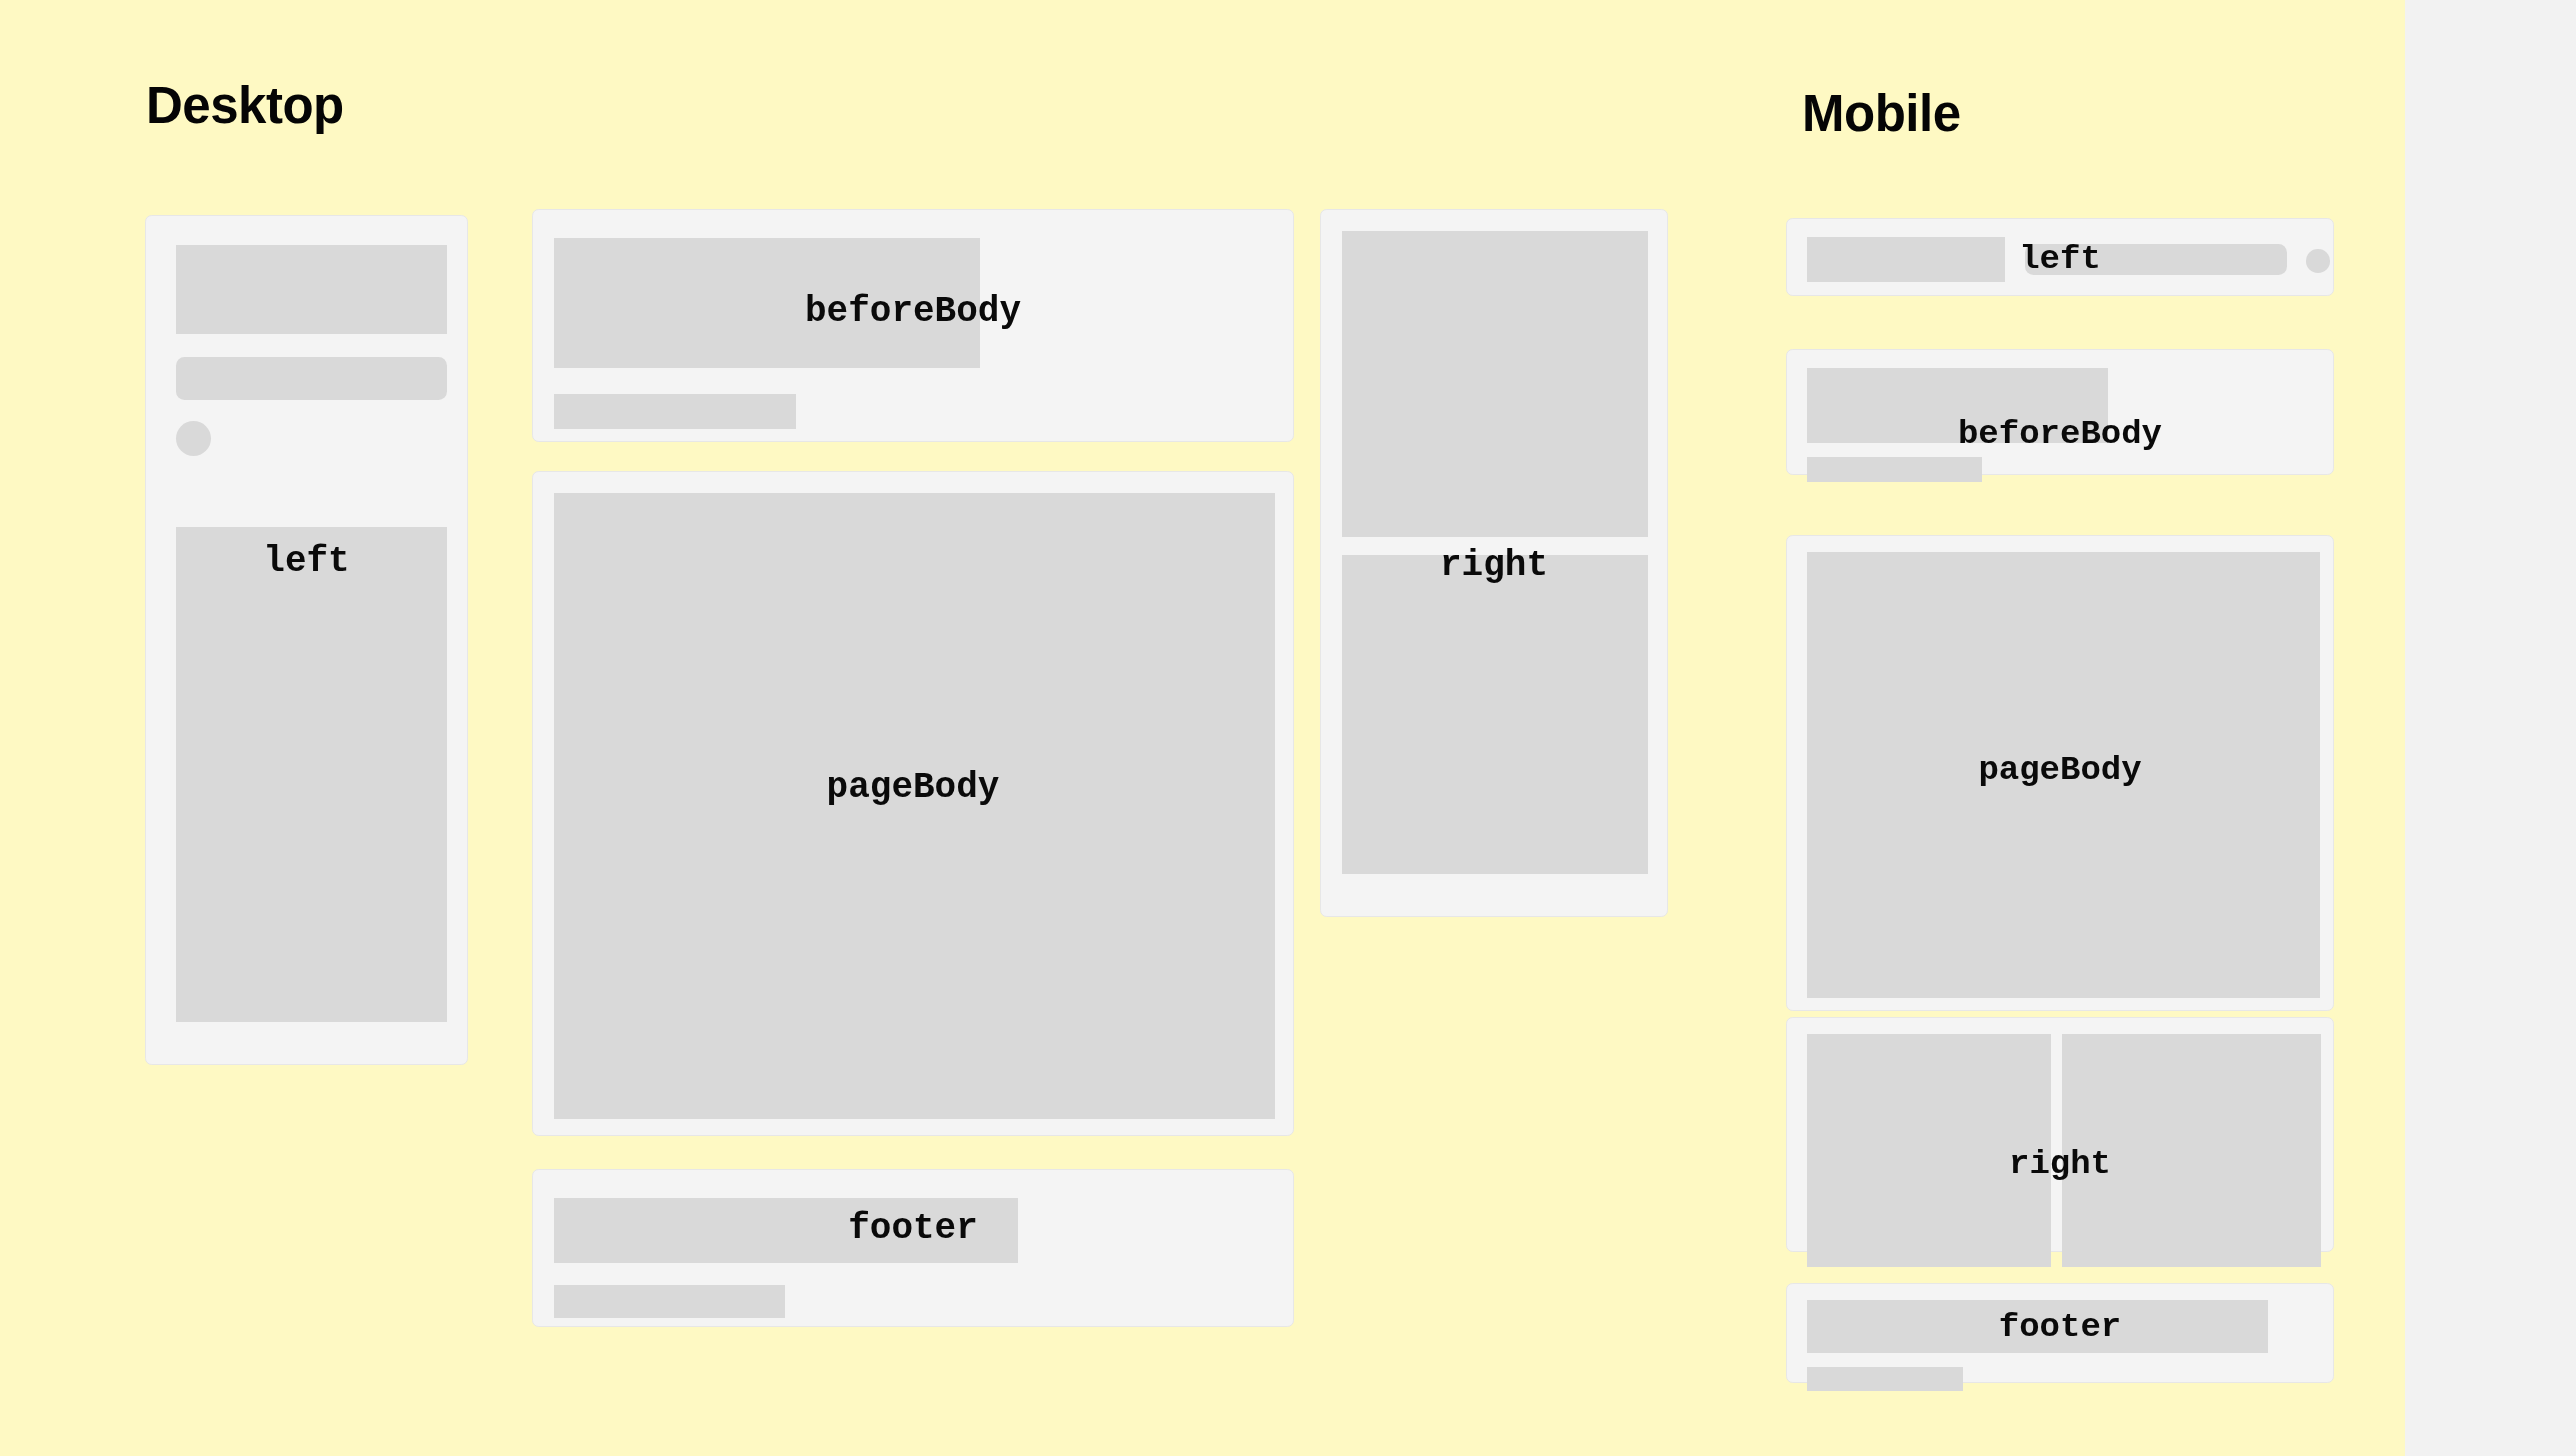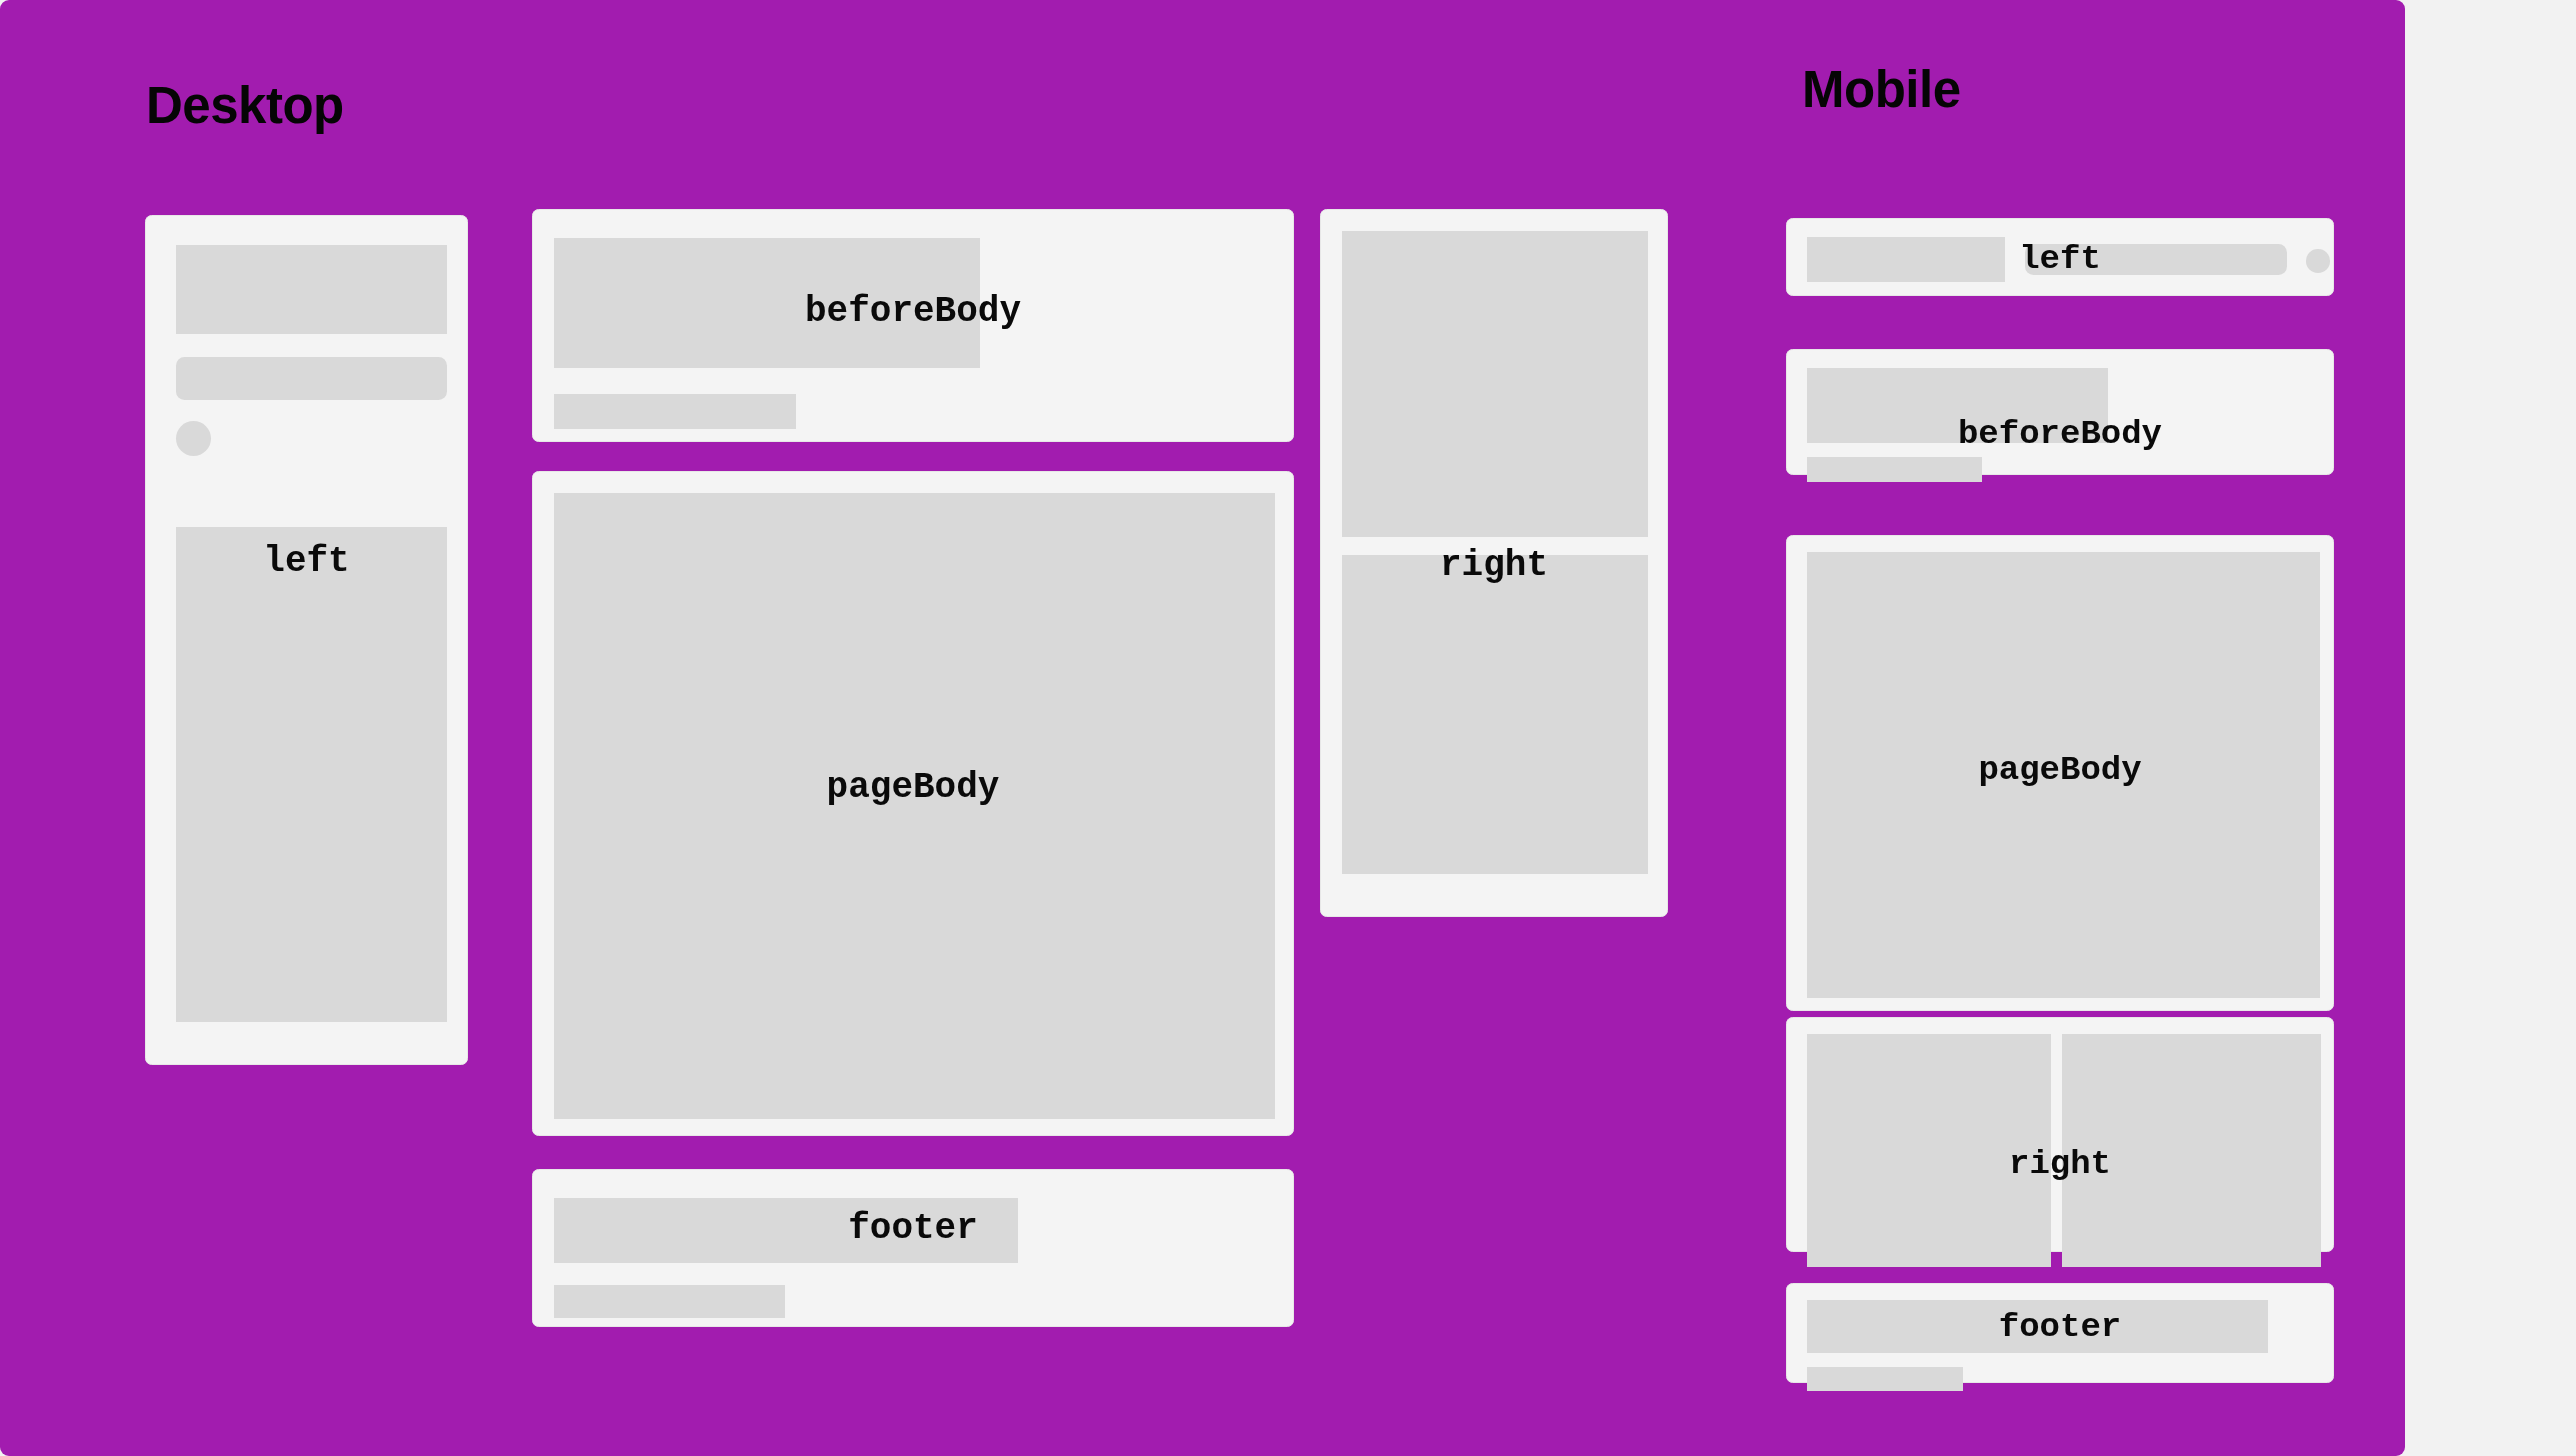--- a/index.html
+++ b/index.html
@@ -10,37 +10,36 @@
     height: 1456px;
     background: #f2f2f2;
     font-family: "Liberation Sans", sans-serif;
     overflow: hidden;
   }
 
   .canvas {
     position: relative;
     width: 2405px;
     height: 1456px;
-    background: #a21caf;
-    border-radius: 9px;
+    background: #fef9c3;
   }
 
   
   .section-title {
     position: absolute;
     font-family: "Liberation Sans", sans-serif;
     font-weight: bold;
     font-size: 51px;
     letter-spacing: -0.5px;
     color: #050505;
     line-height: 1;
     white-space: nowrap;
   }
   #desktop-title { left: 146px; top: 80px; }
-  #mobile-title  { left: 1802px; top: 64px; }
+  #mobile-title  { left: 1802px; top: 88px; }
 
   
   .panel {
     position: absolute;
     background: #f4f4f4;
     border: 0.9px solid #e7e7e7;
     border-radius: 6.6px;
   }
 
   

